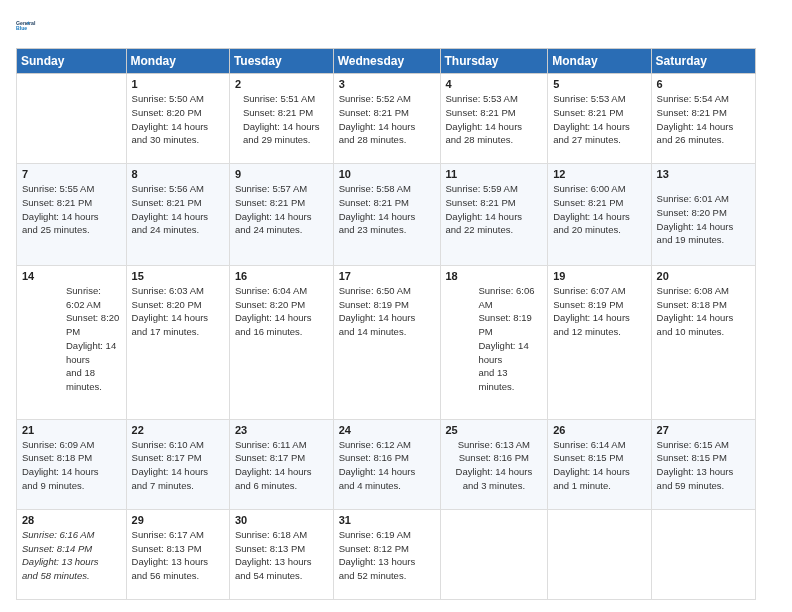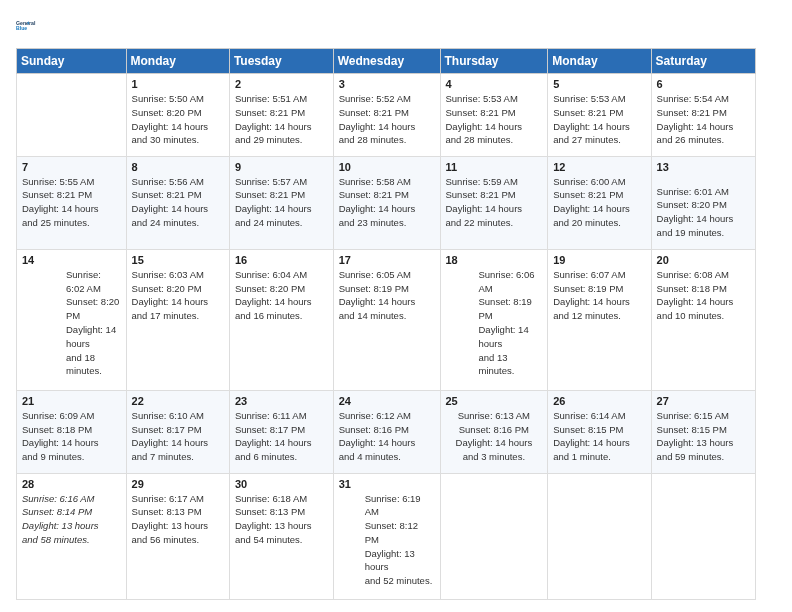--- a/index.html
+++ b/index.html
@@ -121,21 +121,21 @@
           <td class="empty"></td>
           <td>
             <span class="day-number">1</span>
             <div class="day-info" style="white-space: pre-line;">Sunrise: 5:50 AM
 Sunset: 8:20 PM
 Daylight: 14 hours
 and 30 minutes.</div>
           </td>
           <td>
             <span class="day-number">2</span>
-            <div class="day-info" style="white-space: pre-line;">Sunrise: 5:51 AM
+            <div class="day-info" style="white-space: pre-line; margin-left: 8px;">Sunrise: 5:51 AM
 Sunset: 8:21 PM
 Daylight: 14 hours
 and 29 minutes.</div>
           </td>
           <td>
             <span class="day-number">3</span>
             <div class="day-info" style="white-space: pre-line;">Sunrise: 5:52 AM
 Sunset: 8:21 PM
 Daylight: 14 hours
 and 28 minutes.</div>
@@ -230,21 +230,21 @@
           </td>
           <td>
             <span class="day-number">16</span>
             <div class="day-info" style="white-space: pre-line;">Sunrise: 6:04 AM
 Sunset: 8:20 PM
 Daylight: 14 hours
 and 16 minutes.</div>
           </td>
           <td>
             <span class="day-number">17</span>
-            <div class="day-info" style="white-space: pre-line;">Sunrise: 6:05 AM
+            <div class="day-info" style="white-space: pre-line;">Sunrise: 6:50 AM
 Sunset: 8:19 PM
 Daylight: 14 hours
 and 14 minutes.</div>
           </td>
           <td>
             <span class="day-number">18</span>
             <div class="day-info" style="white-space: pre-line; margin-left: 33px;">Sunrise: 6:06 AM
 Sunset: 8:19 PM
 Daylight: 14 hours
 and 13 minutes.</div>
@@ -332,21 +332,21 @@
           </td>
           <td>
             <span class="day-number">30</span>
             <div class="day-info" style="white-space: pre-line;">Sunrise: 6:18 AM
 Sunset: 8:13 PM
 Daylight: 13 hours
 and 54 minutes.</div>
           </td>
           <td>
             <span class="day-number">31</span>
-            <div class="day-info" style="white-space: pre-line; margin-left: 26px;">Sunrise: 6:19 AM
+            <div class="day-info" style="white-space: pre-line;">Sunrise: 6:19 AM
 Sunset: 8:12 PM
 Daylight: 13 hours
 and 52 minutes.</div>
           </td>
           <td class="empty"></td>
           <td class="empty"></td>
           <td class="empty"></td>
         </tr>
       </tbody>
   </table>

